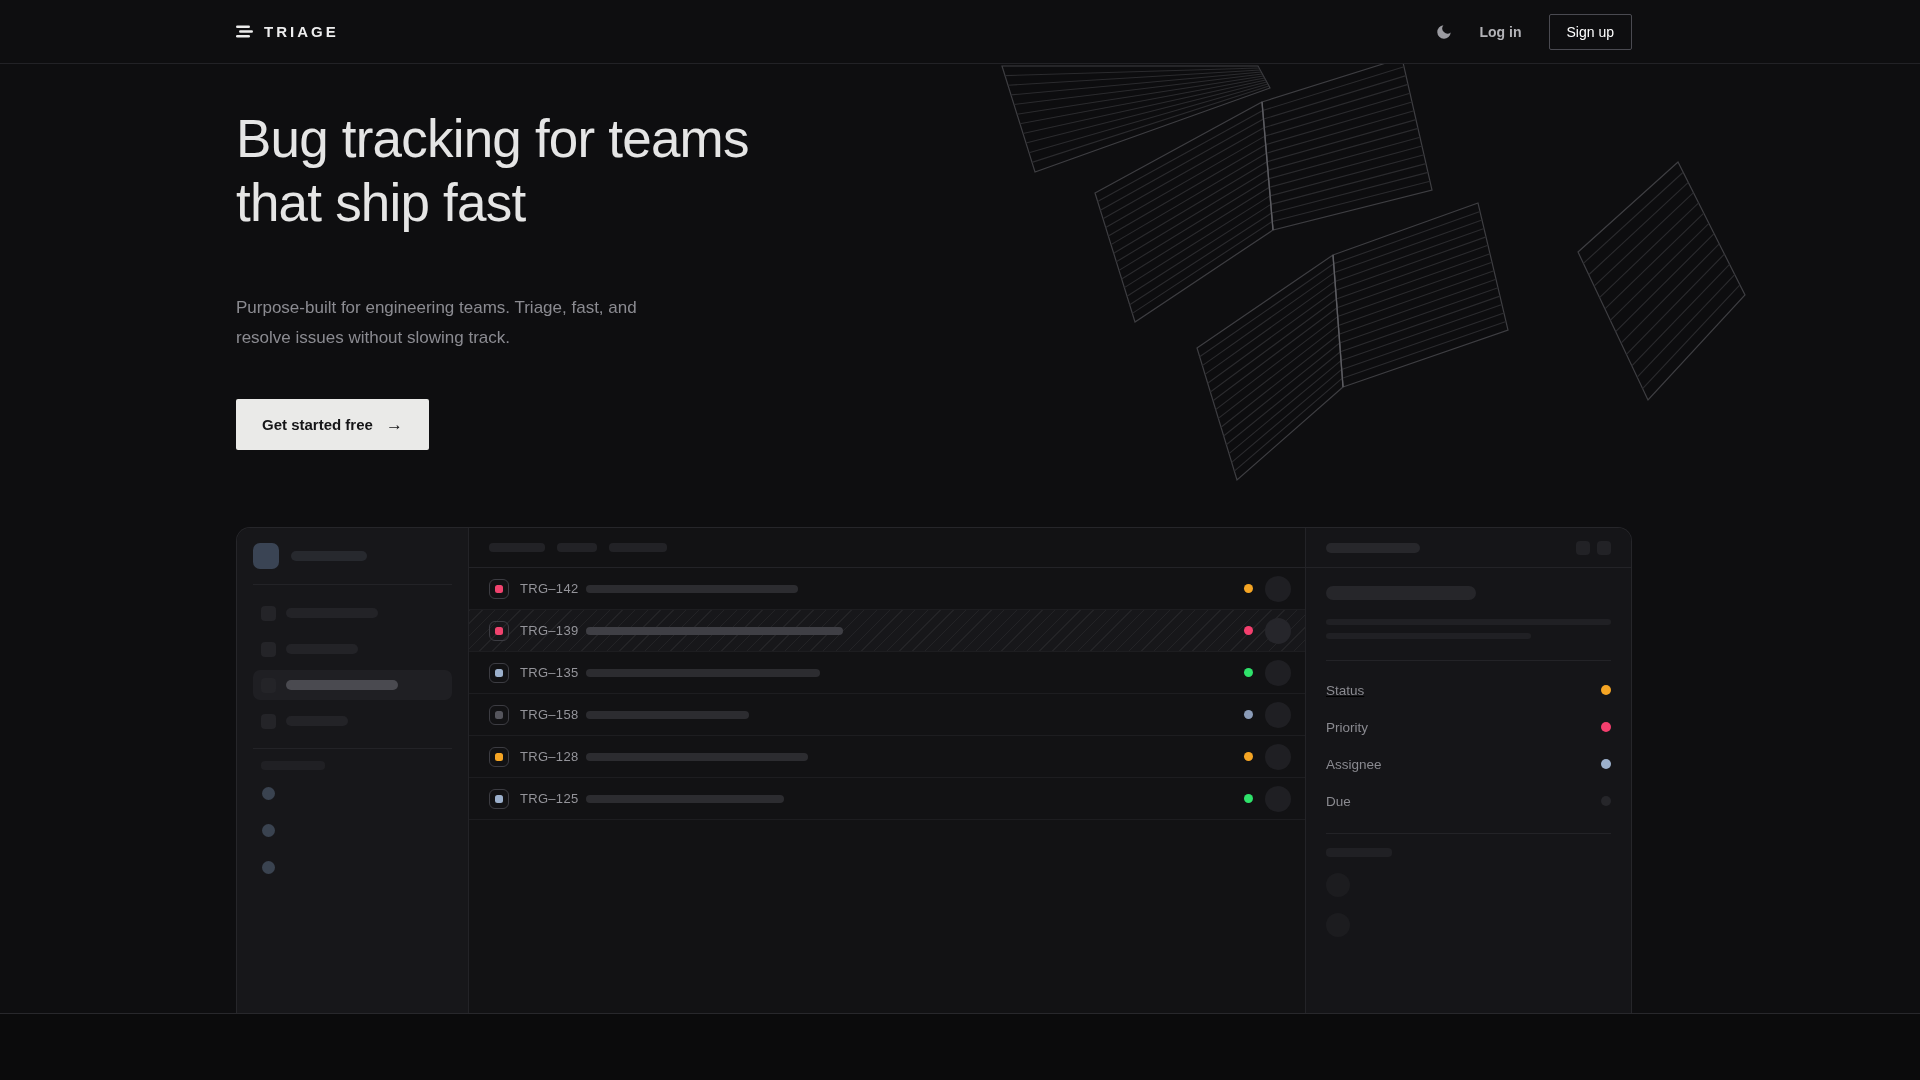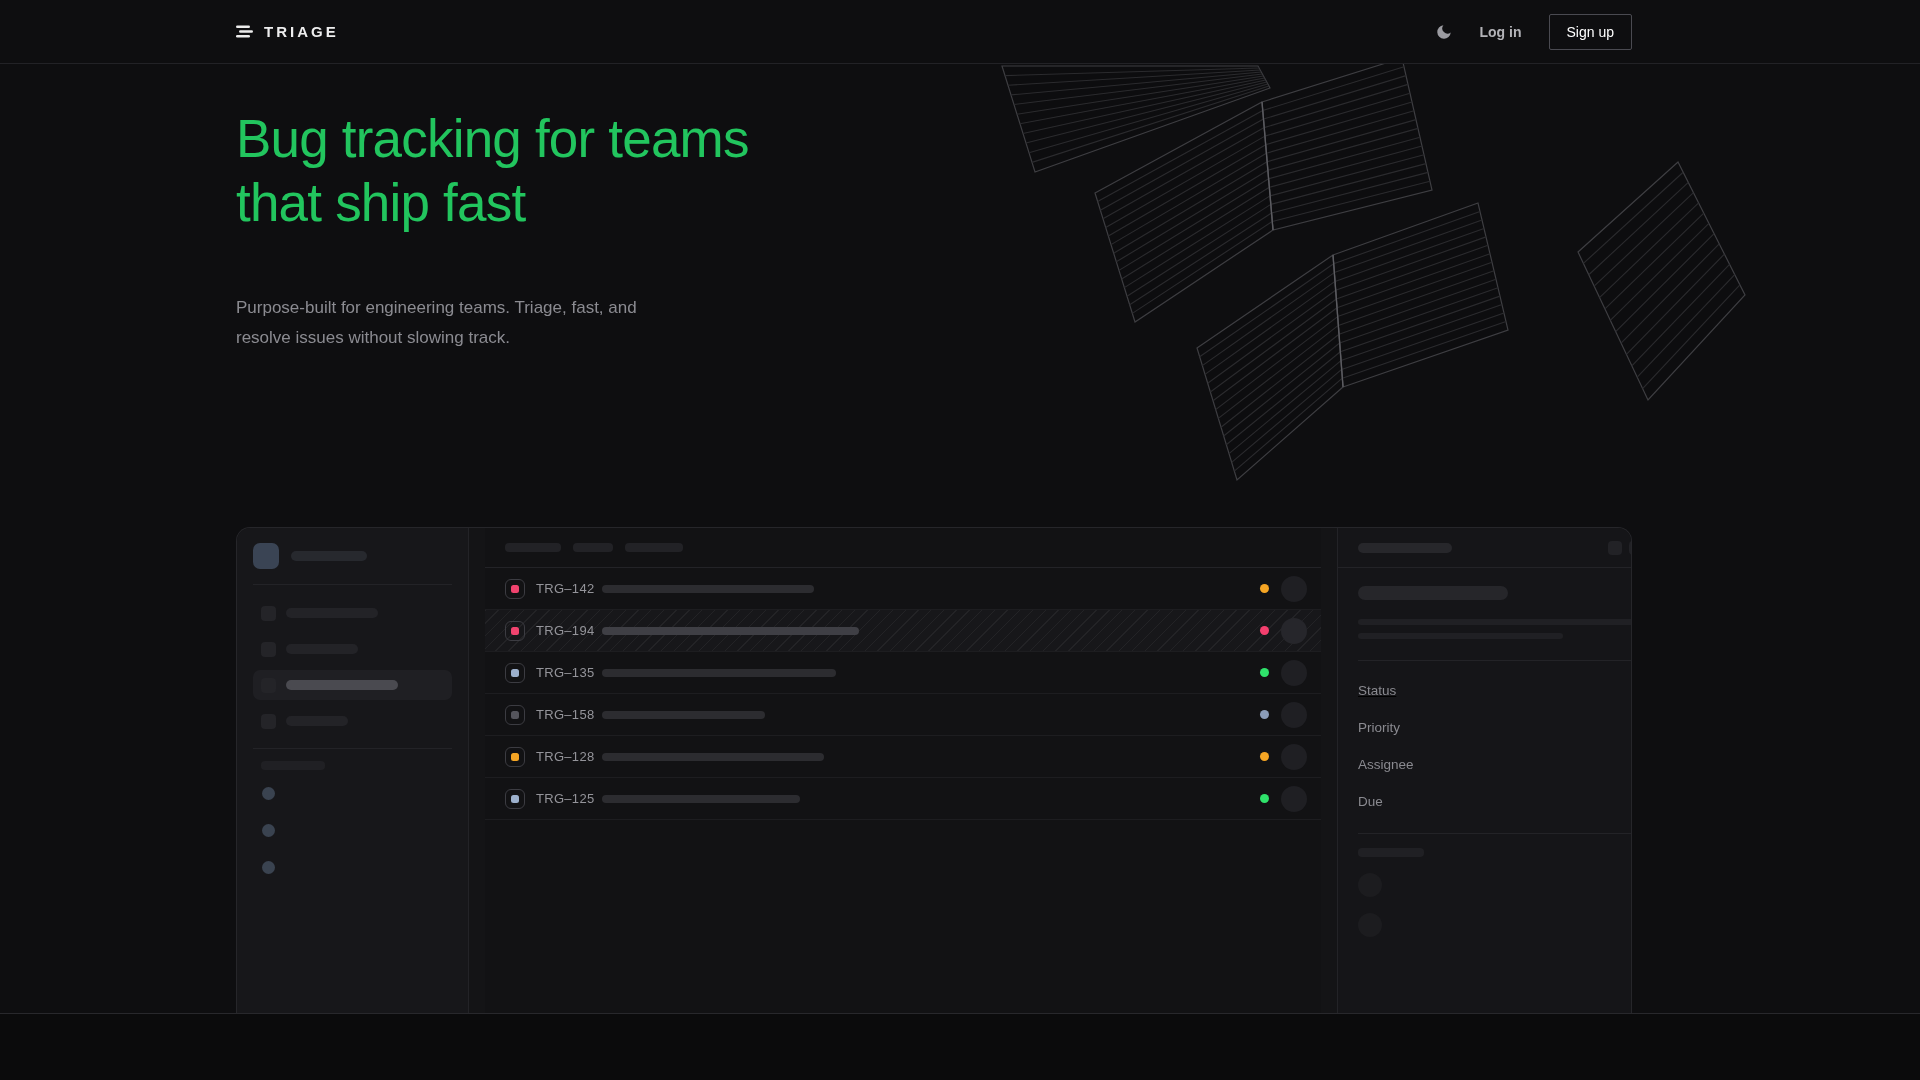--- a/index.html
+++ b/index.html
@@ -29,21 +29,21 @@
   .signup {
     background:transparent; border:1px solid #4a4a51; border-radius:2px;
     color:#ffffff; font-size:14px; padding:9px 17px; cursor:pointer;
     font-family:inherit;
   }
 
   
   .h1 {
     position:absolute; left:236px; top:107px; z-index:2;
     font-size:53px; line-height:64px; font-weight:500;
-    letter-spacing:-0.8px; color:#22c55e;
+    letter-spacing:-0.8px; color:#e5e5e5;
   }
   .sub {
     position:absolute; left:236px; top:293px; z-index:2;
     font-size:17px; line-height:30px; color:#8b8b91;
   }
   .cta {
     position:absolute; left:236px; top:399px; z-index:2;
     height:51px; padding:0 26px; border:none; border-radius:2px;
     background:#eaeae8; color:#151517; font-size:15px; font-weight:700;
     display:flex; align-items:center; gap:13px; cursor:pointer;
@@ -51,21 +51,21 @@
   }
   .cta .arrow { font-size:17px; font-weight:400; }
 
   
   .card {
     position:absolute; left:236px; top:527px; z-index:1;
     width:1396px; height:486px;
     border:1px solid #26262a; border-bottom:none;
     border-radius:14px 14px 0 0;
     background:#141416; overflow:hidden;
-    display:grid; grid-template-columns:232px 836px 326px;gap:16px;
+    display:grid; grid-template-columns:232px 836px 326px;
   }
 
   
   .sb { background:#17171a; border-right:1px solid #232327; padding:15px 16px; }
   .ws { display:flex; align-items:center; gap:12px; padding-bottom:15px; border-bottom:1px solid #232327; }
   .ws-icon { width:26px; height:26px; border-radius:7px; background:#3a4454; }
   .ws-pill { width:76px; height:10px; border-radius:5px; background:#27292e; }
   .snav { margin-top:13px; display:flex; flex-direction:column; gap:6px; }
   .sitem { display:flex; align-items:center; gap:10px; height:30px; padding:0 8px; border-radius:7px; cursor:pointer; }
   .sitem.active { background:#1f1f23; }
@@ -232,20 +232,24 @@
       </button>
       <a class="login">Log in</a>
       <button class="signup">Sign up</button>
     </div>
   </nav>
 
   <h1 class="h1"><span>Bug tracking for teams</span><br><span>that ship fast</span></h1>
 
   <p class="sub"><span>Purpose-built for engineering teams. Triage, fast, and</span><br><span>resolve issues without slowing track.</span></p>
 
+  <button class="cta">
+    <span>Get started free</span>
+    <span class="arrow">→</span>
+  </button>
 
   <div class="card">
 
     <aside class="sb">
       <div class="ws">
         <div class="ws-icon"></div>
         <div class="ws-pill"></div>
       </div>
       <div class="snav">
         <div class="sitem">
@@ -288,21 +292,21 @@
             <span class="rid">TRG–142</span>
             <span class="rbar" style="width: 212px;"></span>
             <span class="rsp"></span>
             <span class="rdot" style="background: rgb(245, 165, 36);"></span>
             <span class="rava"></span>
           </div>
           <div class="row sel">
             <span class="ric">
               <span class="ric-in" style="background: rgb(240, 67, 110);"></span>
             </span>
-            <span class="rid">TRG–194</span>
+            <span class="rid">TRG–139</span>
             <span class="rbar" style="width: 257px;"></span>
             <span class="rsp"></span>
             <span class="rdot" style="background: rgb(244, 63, 110);"></span>
             <span class="rava"></span>
           </div>
           <div class="row">
             <span class="ric">
               <span class="ric-in" style="background: rgb(156, 176, 204);"></span>
             </span>
             <span class="rid">TRG–135</span>

